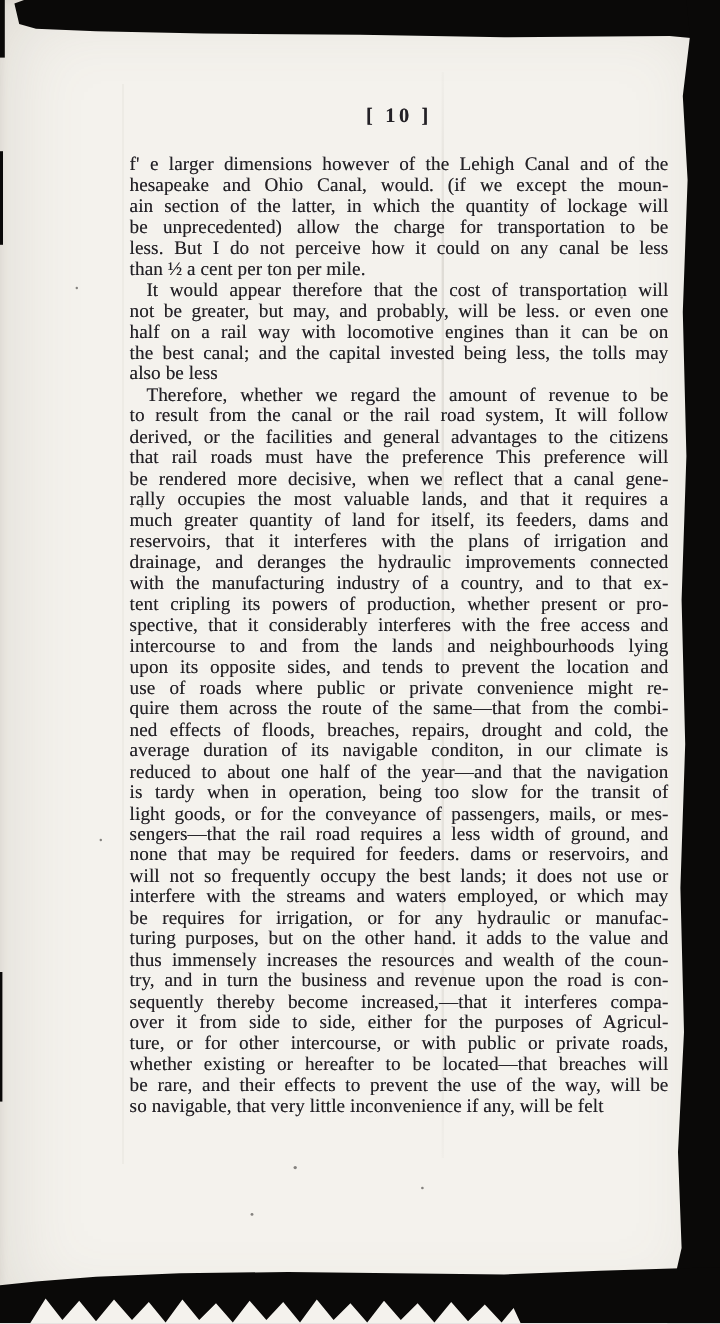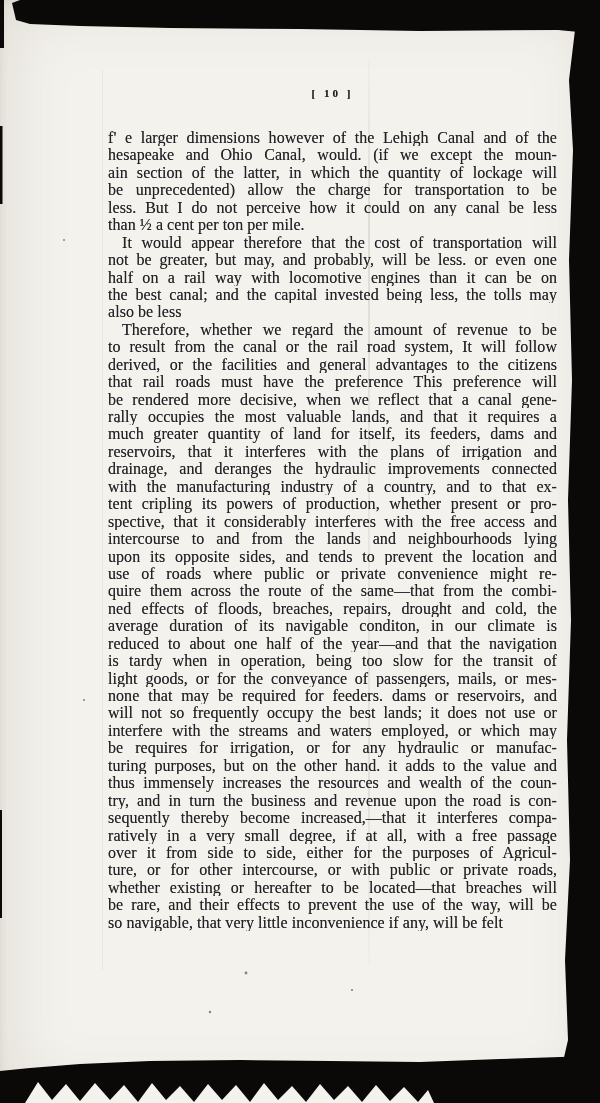--- a/index.html
+++ b/index.html
@@ -25,21 +25,21 @@
     left:368px;top:60px;width:2px;height:905px;
     background:linear-gradient(180deg, rgba(70,62,48,0.02), var(--fold) 18%, rgba(70,62,48,0.07) 55%, rgba(70,62,48,0.10) 80%, rgba(70,62,48,0.02));
   }
   .fold-left{
     left:102px;top:70px;width:1px;height:900px;
     background:rgba(70,62,48,0.06);
   }
   .page-number{
     position:absolute;left:108px;top:87px;width:449px;
     text-align:center;
-    font-size:11px;font-weight:bold;letter-spacing:3px;
+    font-size:17px;font-weight:bold;letter-spacing:3px;
     color:var(--ink);
     text-shadow:0 0 0.5px rgba(35,33,38,0.55);
   }
   .body-text{
     position:absolute;left:108px;top:129px;width:449px;
     font-size:16px;line-height:17.45px;
     color:var(--ink);
     text-shadow:0 0 0.45px rgba(35,33,38,0.55);
     letter-spacing:0.05px;
   }
@@ -96,29 +96,29 @@
           <div class="line">spective, that it considerably interferes with the free access and</div>
           <div class="line">intercourse to and from the  lands  and neighbourhoods  lying</div>
           <div class="line">upon its opposite sides, and tends to prevent the  location and</div>
           <div class="line">use of roads where public or private  convenience  might  re-</div>
           <div class="line">quire them across the route of the same—that from the combi-</div>
           <div class="line">ned effects of floods,  breaches,  repairs, drought and  cold, the</div>
           <div class="line">average duration of its  navigable  conditon, in our  climate is</div>
           <div class="line">reduced to about one half of the year—and that the navigation</div>
           <div class="line">is tardy when  in  operation,  being too slow for  the transit  of</div>
           <div class="line">light goods, or for the conveyance of passengers, mails, or mes-</div>
+          <div class="line">sengers—that the rail road requires a less width of  ground, and</div>
           <div class="line">none that may be required for feeders. dams or reservoirs, and</div>
           <div class="line">will not so frequently occupy the best lands;  it does not use or</div>
           <div class="line">interfere with the streams and waters employed, or which  may</div>
           <div class="line">be requires for irrigation, or for any  hydraulic or  manufac-</div>
           <div class="line">turing purposes, but on the other hand. it adds to the value and</div>
           <div class="line">thus immensely increases  the  resources and wealth of the coun-</div>
           <div class="line">try, and in turn the business and  revenue  upon the road is con-</div>
           <div class="line">sequently thereby become increased,—that it interferes compa-</div>
-          <div class="line">ratively in a  very  small degree, if  at all,  with a  free passage</div>
           <div class="line">over it from side to side, either  for  the  purposes of  Agricul-</div>
           <div class="line">ture, or  for other intercourse, or with public or  private roads,</div>
           <div class="line">whether existing or hereafter to be located—that breaches will</div>
           <div class="line">be rare, and  their effects to prevent the use of  the way,  will be</div>
           <div class="line last">so navigable, that very little inconvenience if any,  will be  felt</div>
         </div>
       </div>
   </div>
 
   <svg class="borders" width="600" height="1103" viewBox="0 0 600 1103">

